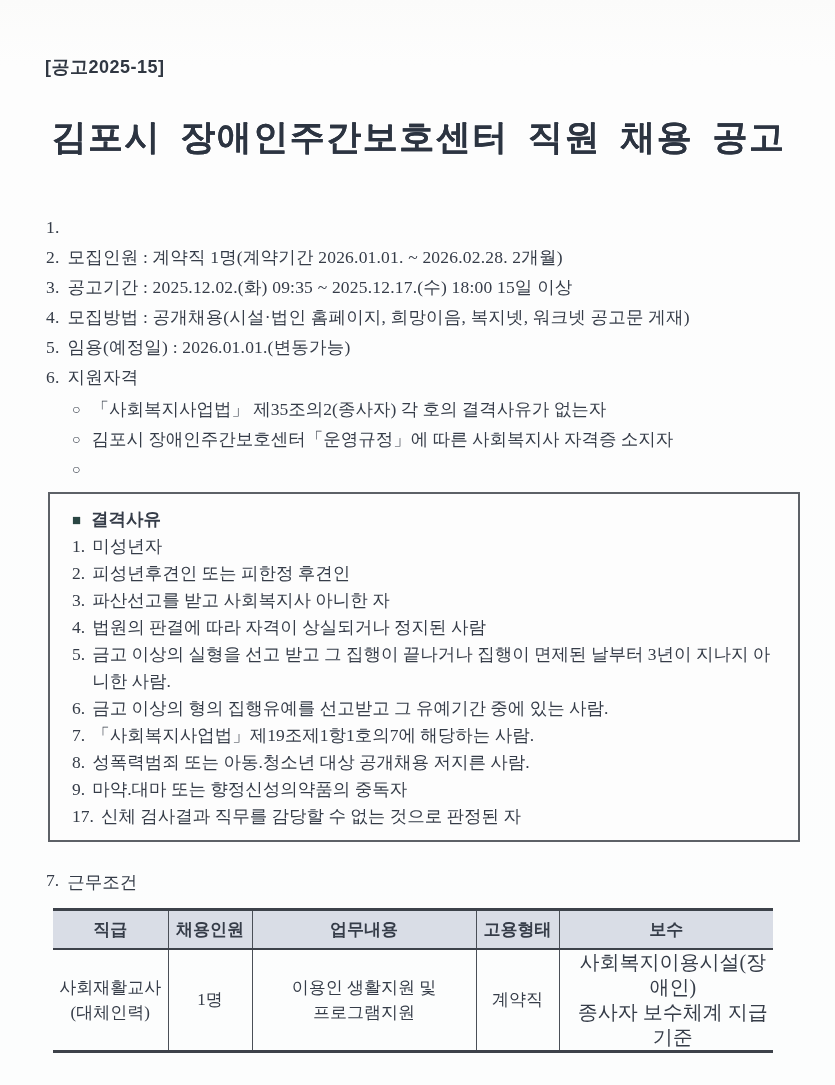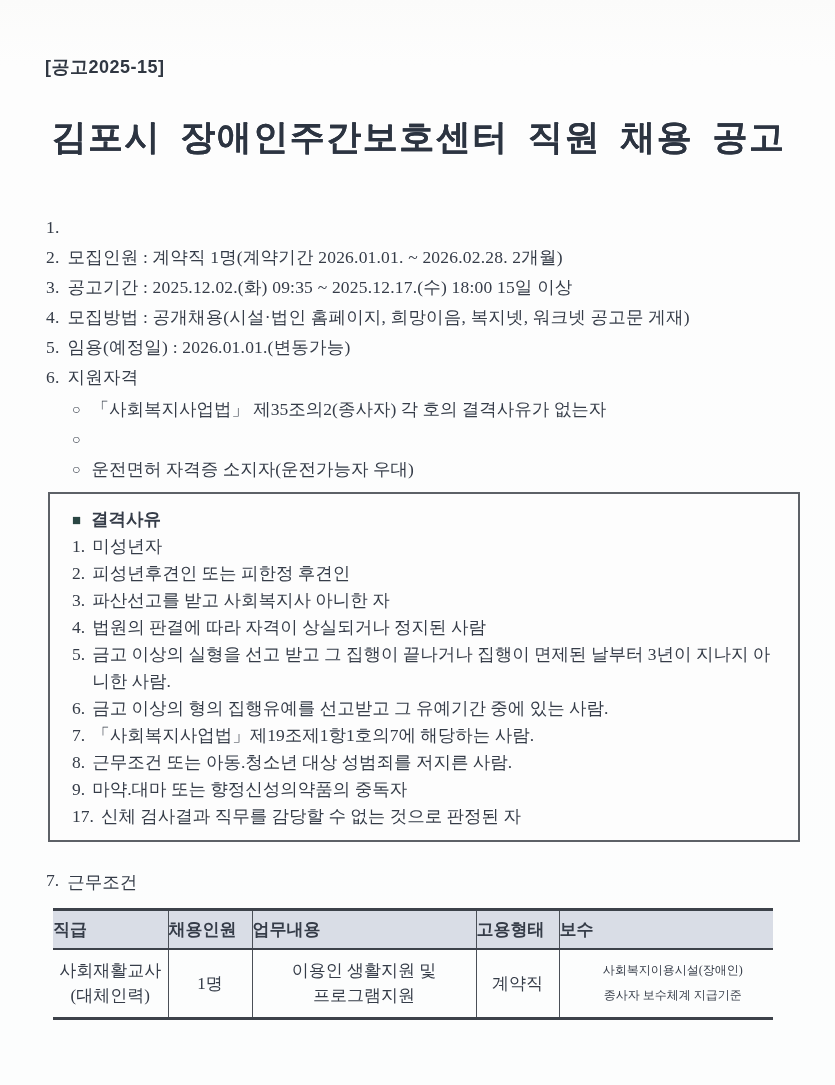--- a/index.html
+++ b/index.html
@@ -61,33 +61,33 @@
     border-bottom:3px solid #3d424a;
     font-size:17px;
   }
   table.work th {
     background:#d9dde6;
     font-weight:600;
     height:39px;
     border-bottom:2px solid #3d424a;
     border-left:1px solid #4a4f57;
     border-right:1px solid #4a4f57;
-    text-align:left;
+    text-align:center;
   }
   table.work td {
     height:70px;
     border-left:1px solid #4a4f57;
     border-right:1px solid #4a4f57;
     text-align:center;
     vertical-align:middle;
     line-height:25px;
   }
   table.work th:first-child, table.work td:first-child { border-left:none; }
   table.work th:last-child,  table.work td:last-child  { border-right:none; }
-  td.pay { text-align:left; padding-left:13px; font-size:12px; }
+  td.pay { text-align:left; padding-left:13px; font-size:20px; }
 </style>
 </head>
 <body>
 
 <div class="page">
 
   <div class="notice-no">[공고2025-15]</div>
 
   <h1 class="title">김포시 장애인주간보호센터 직원 채용 공고</h1>
 
@@ -119,24 +119,24 @@
       </div>
     </div>
 
     <div class="quals">
       <div class="qi">
         <span class="circ">○</span>
         <span>「사회복지사업법」 제35조의2(종사자) 각 호의 결격사유가 없는자</span>
       </div>
       <div class="qi">
         <span class="circ">○</span>
+        <span>김포시 장애인주간보호센터「운영규정」에 따른 사회복지사 자격증 소지자</span>
       </div>
       <div class="qi">
         <span class="circ">○</span>
-        <span>운전면허 자격증 소지자(운전가능자 우대)</span>
       </div>
     </div>
 
     <div class="dq-box">
       <div class="dq-head">
         <span class="sq">■</span>
         <span>결격사유</span>
       </div>
       <div class="dqi">
         <span class="num">1.</span>
@@ -161,21 +161,21 @@
       <div class="dqi">
         <span class="num">6.</span>
         <span class="txt">금고 이상의 형의 집행유예를 선고받고 그 유예기간 중에 있는 사람.</span>
       </div>
       <div class="dqi">
         <span class="num">7.</span>
         <span class="txt">「사회복지사업법」제19조제1항1호의7에 해당하는 사람.</span>
       </div>
       <div class="dqi">
         <span class="num">8.</span>
-        <span class="txt">근무조건 또는 아동.청소년 대상 성범죄를 저지른 사람.</span>
+        <span class="txt">성폭력범죄 또는 아동.청소년 대상 공개채용 저지른 사람.</span>
       </div>
       <div class="dqi">
         <span class="num">9.</span>
         <span class="txt">마약.대마 또는 향정신성의약품의 중독자</span>
       </div>
       <div class="dqi">
         <span class="num">17.</span>
         <span class="txt">신체 검사결과 직무를 감당할 수 없는 것으로 판정된 자</span>
       </div>
     </div>

